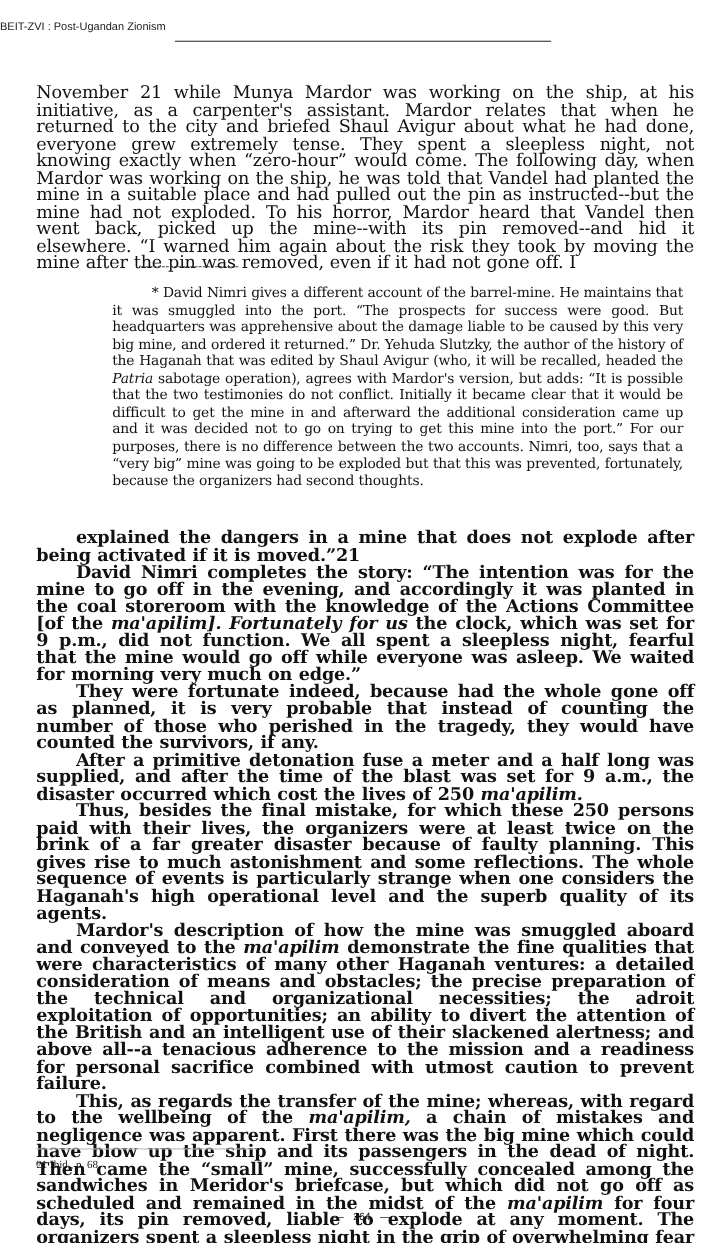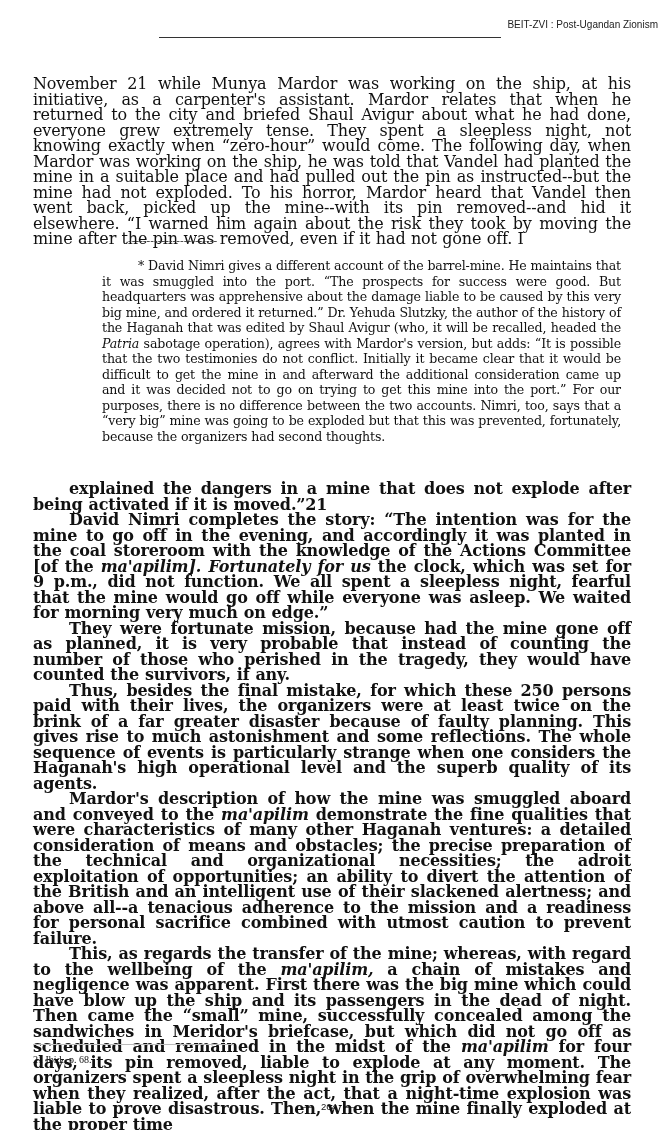--- a/index.html
+++ b/index.html
@@ -1,18 +1,18 @@
 <!DOCTYPE html>
 <html><head>
   <meta charset="utf-8">
   <style>
     html, body { margin: 0; padding: 0; background: #ffffff; }
     body { width: 658px; height: 1130px; position: relative; overflow: hidden; color: #111; }
     .header {
-      position: absolute; top: 19px; left: 0; width: 658px; text-align: right;
+      position: absolute; top: 19px; left: 0; width: 658px; text-align: left;
       font-family: "Liberation Sans", sans-serif; font-size: 10px; color: #222;
     }
     .header-rule {
       position: absolute; top: 37px; left: 159px; width: 342px; height: 0;
       border-top: 1px solid #333;
     }
     .body-text {
       position: absolute; left: 33px; width: 598px;
       font-family: "DejaVu Serif", serif; font-size: 16px; line-height: 15.5px;
       text-align: justify; letter-spacing: -0.15px; word-spacing: 0.5px;
@@ -54,21 +54,22 @@
 </div>
 
 <div class="fn-block">
   <div class="fn-dashes">------------------------</div>
   <p class="indent"><span>* David Nimri gives a different account of the barrel-mine. He maintains that it was smuggled into the port. “The prospects for success were good. But headquarters was apprehensive about the damage liable to be caused by this very big mine, and ordered it returned.” Dr. Yehuda Slutzky, the author of the history of the Haganah that was edited by Shaul Avigur (who, it will be recalled, headed the </span><em>Patria</em><span> sabotage operation), agrees with Mardor's version, but adds: “It is possible that the two testimonies do not conflict. Initially it became clear that it would be difficult to get the mine in and afterward the additional consideration came up and it was decided not to go on trying to get this mine into the port.” For our purposes, there is no difference between the two accounts. Nimri, too, says that a “very big” mine was going to be exploded but that this was prevented, fortunately, because the organizers had second thoughts.</span></p>
 </div>
 
 <div class="body-text main-block">
   <p class="indent">explained the dangers in a mine that does not explode after being activated if it is moved.”21</p>
   <p class="indent"><span>David Nimri completes the story: “The intention was for the mine to go off in the evening, and accordingly it was planted in the coal storeroom with the knowledge of the Actions Committee [of the </span><em>ma'apilim]. Fortunately for us</em><span> the clock, which was set for 9 p.m., did not function. We all spent a sleepless night, fearful that the mine would go off while everyone was asleep. We waited for morning very much on edge.”</span></p>
-  <p class="indent">They were fortunate mission, because had the mine gone off as planned, it is very probable that instead of counting the number of those who perished in the tragedy, they would have counted the survivors, if any.</p>
+  <p class="indent">They were fortunate indeed, because had the whole gone off as planned, it is very probable that instead of counting the number of those who perished in the tragedy, they would have counted the survivors, if any.</p>
+  <p class="indent"><span>After a primitive detonation fuse a meter and a half long was supplied, and after the time of the blast was set for 9 a.m., the disaster occurred which cost the lives of 250 </span><em>ma'apilim.</em></p>
   <p class="indent">Thus, besides the final mistake, for which these 250 persons paid with their lives, the organizers were at least twice on the brink of a far greater disaster because of faulty planning. This gives rise to much astonishment and some reflections. The whole sequence of events is particularly strange when one considers the Haganah's high operational level and the superb quality of its agents.</p>
   <p class="indent"><span>Mardor's description of how the mine was smuggled aboard and conveyed to the </span><em>ma'apilim</em><span> demonstrate the fine qualities that were characteristics of many other Haganah ventures: a detailed consideration of means and obstacles; the precise preparation of the technical and organizational necessities; the adroit exploitation of opportunities; an ability to divert the attention of the British and an intelligent use of their slackened alertness; and above all--a tenacious adherence to the mission and a readiness for personal sacrifice combined with utmost caution to prevent failure.</span></p>
   <p class="indent"><span>This, as regards the transfer of the mine; whereas, with regard to the wellbeing of the </span><em>ma'apilim,</em><span> a chain of mistakes and negligence was apparent. First there was the big mine which could have blow up the ship and its passengers in the dead of night. Then came the “small” mine, successfully concealed among the sandwiches in Meridor's briefcase, but which did not go off as scheduled and remained in the midst of the </span><em>ma'apilim</em><span> for four days, its pin removed, liable to explode at any moment. The organizers spent a sleepless night in the grip of overwhelming fear when they realized, after the act, that a night-time explosion was liable to prove disastrous.   Then, when the mine finally exploded at the proper time</span></p>
 </div>
 
 <div class="footnote-rule"></div>
 <div class="footnote">21 Ibid., p. 68.</div>
 
 <div class="page-number">—  264  —</div>
 

